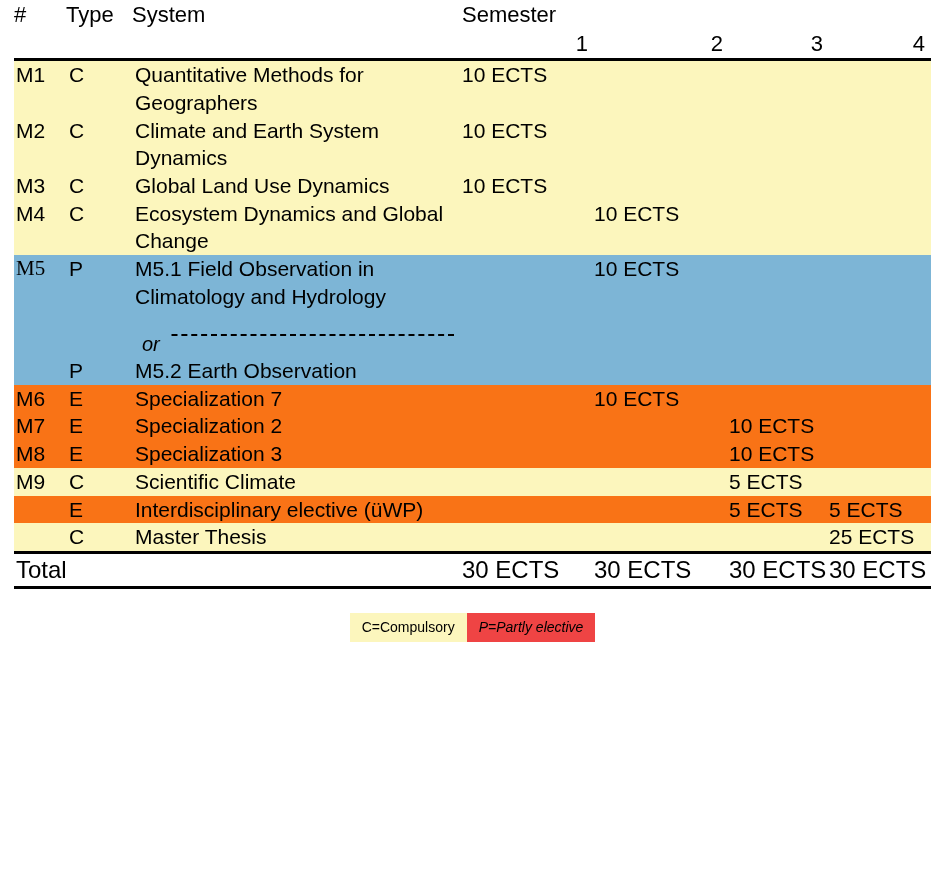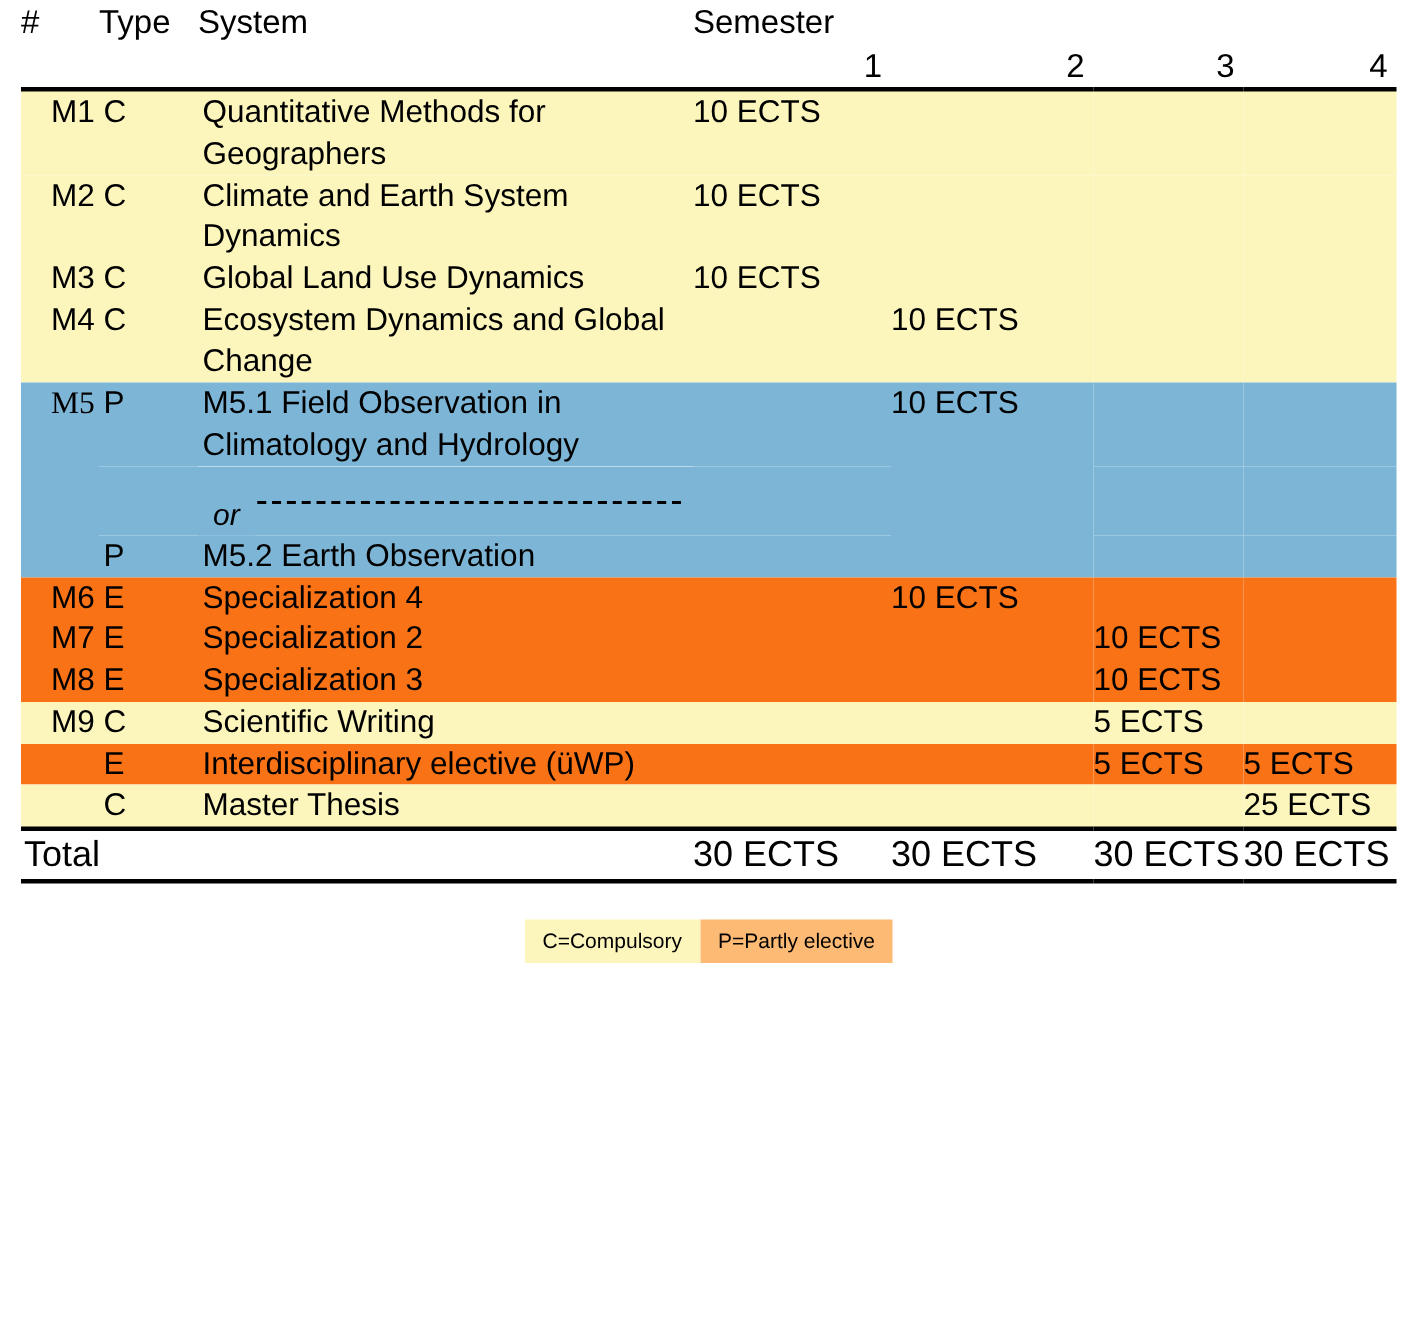--- a/index.html
+++ b/index.html
@@ -57,21 +57,21 @@
   .semnums .num {
     text-align: right;
     padding-right: 6px;
   }
   .rule-bottom {
     border-bottom: 3px solid #000;
   }
   .body-row td {
     padding: 2px 0 2px 0;
   }
-  .body-row td.num  { padding-left: 20px; }
+  .body-row td.num  { padding-left: 2px; }
   .body-row td.type { padding-left: 3px; }
   .body-row td.mod  { padding-left: 3px; padding-right: 10px; margin-left: 22px; }
   .ects {
     text-align: right;
     padding-right: 6px !important;
     white-space: nowrap;
   }
   .ects.s1 { padding-right: 10px !important; }
   .ects.s2 { padding-right: 10px !important; }
   .ects.s3 { padding-right: 8px !important; }
@@ -126,21 +126,21 @@
     display: flex;
     justify-content: center;
     align-items: stretch;
     font-size: 14px;
   }
   .legend-item {
     padding: 6px 12px 7px 12px;
     white-space: nowrap;
   }
   .legend-c { background: #fcf6bd; }
-  .legend-p { background: #fdba74; }
+  .legend-p { background: #ef4444; font-style: italic; }
   .legend-e { background: #f4884a; }
 </style>
 </head>
 <body>
 
 <div class="sheet">
 
   <table class="curriculum">
     <colgroup>
       <col class="c-num">
@@ -235,21 +235,21 @@
         <td class="type">P</td>
         <td class="mod">M5.2 Earth Observation</td>
         <td class="ects s1"></td>
         <td class="ects s3"></td>
         <td class="ects s4"></td>
       </tr>
 
       <tr class="body-row bg-elective">
         <td class="num">M6</td>
         <td class="type">E</td>
-        <td class="mod">Specialization 4</td>
+        <td class="mod">Specialization 7</td>
         <td class="ects s1"></td>
         <td class="ects s2">10 ECTS</td>
         <td class="ects s3"></td>
         <td class="ects s4"></td>
       </tr>
 
       <tr class="body-row bg-elective">
         <td class="num">M7</td>
         <td class="type">E</td>
         <td class="mod">Specialization 2</td>
@@ -265,21 +265,21 @@
         <td class="mod">Specialization 3</td>
         <td class="ects s1"></td>
         <td class="ects s2"></td>
         <td class="ects s3">10 ECTS</td>
         <td class="ects s4"></td>
       </tr>
 
       <tr class="body-row bg-compulsory">
         <td class="num">M9</td>
         <td class="type">C</td>
-        <td class="mod">Scientific Writing</td>
+        <td class="mod">Scientific Climate</td>
         <td class="ects s1"></td>
         <td class="ects s2"></td>
         <td class="ects s3">5 ECTS</td>
         <td class="ects s4"></td>
       </tr>
 
       <tr class="body-row bg-elective">
         <td class="num"></td>
         <td class="type">E</td>
         <td class="mod">Interdisciplinary elective (üWP)</td>

